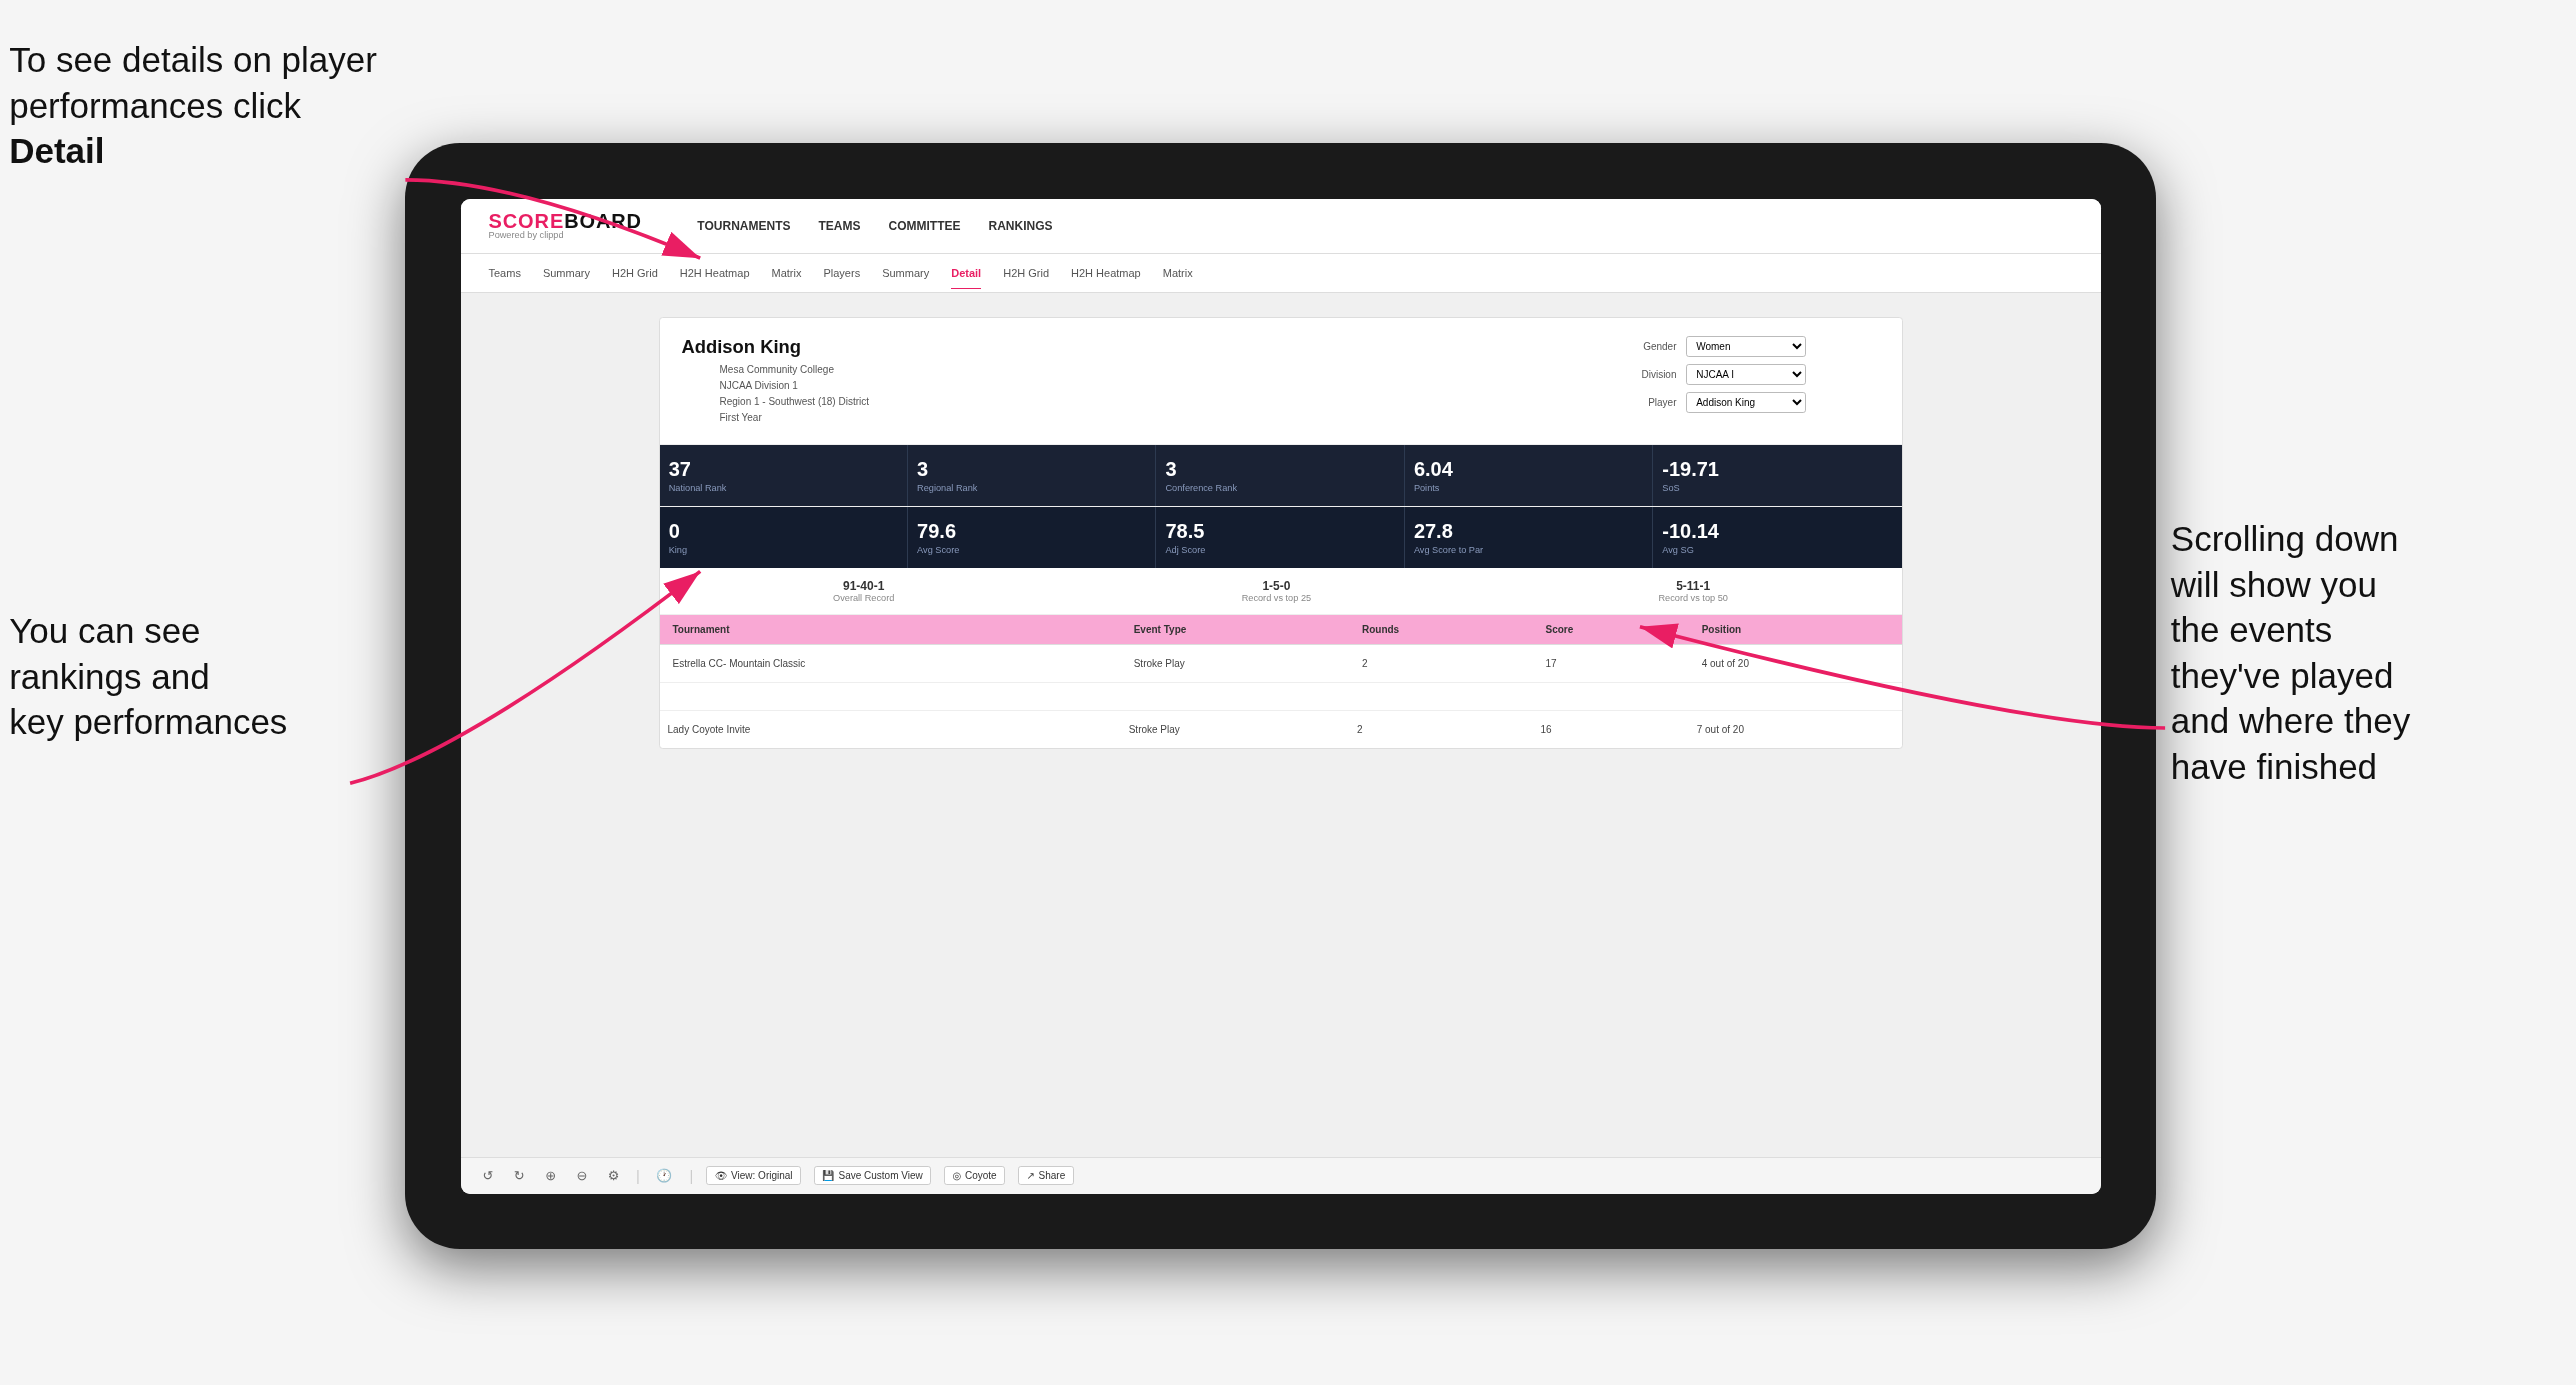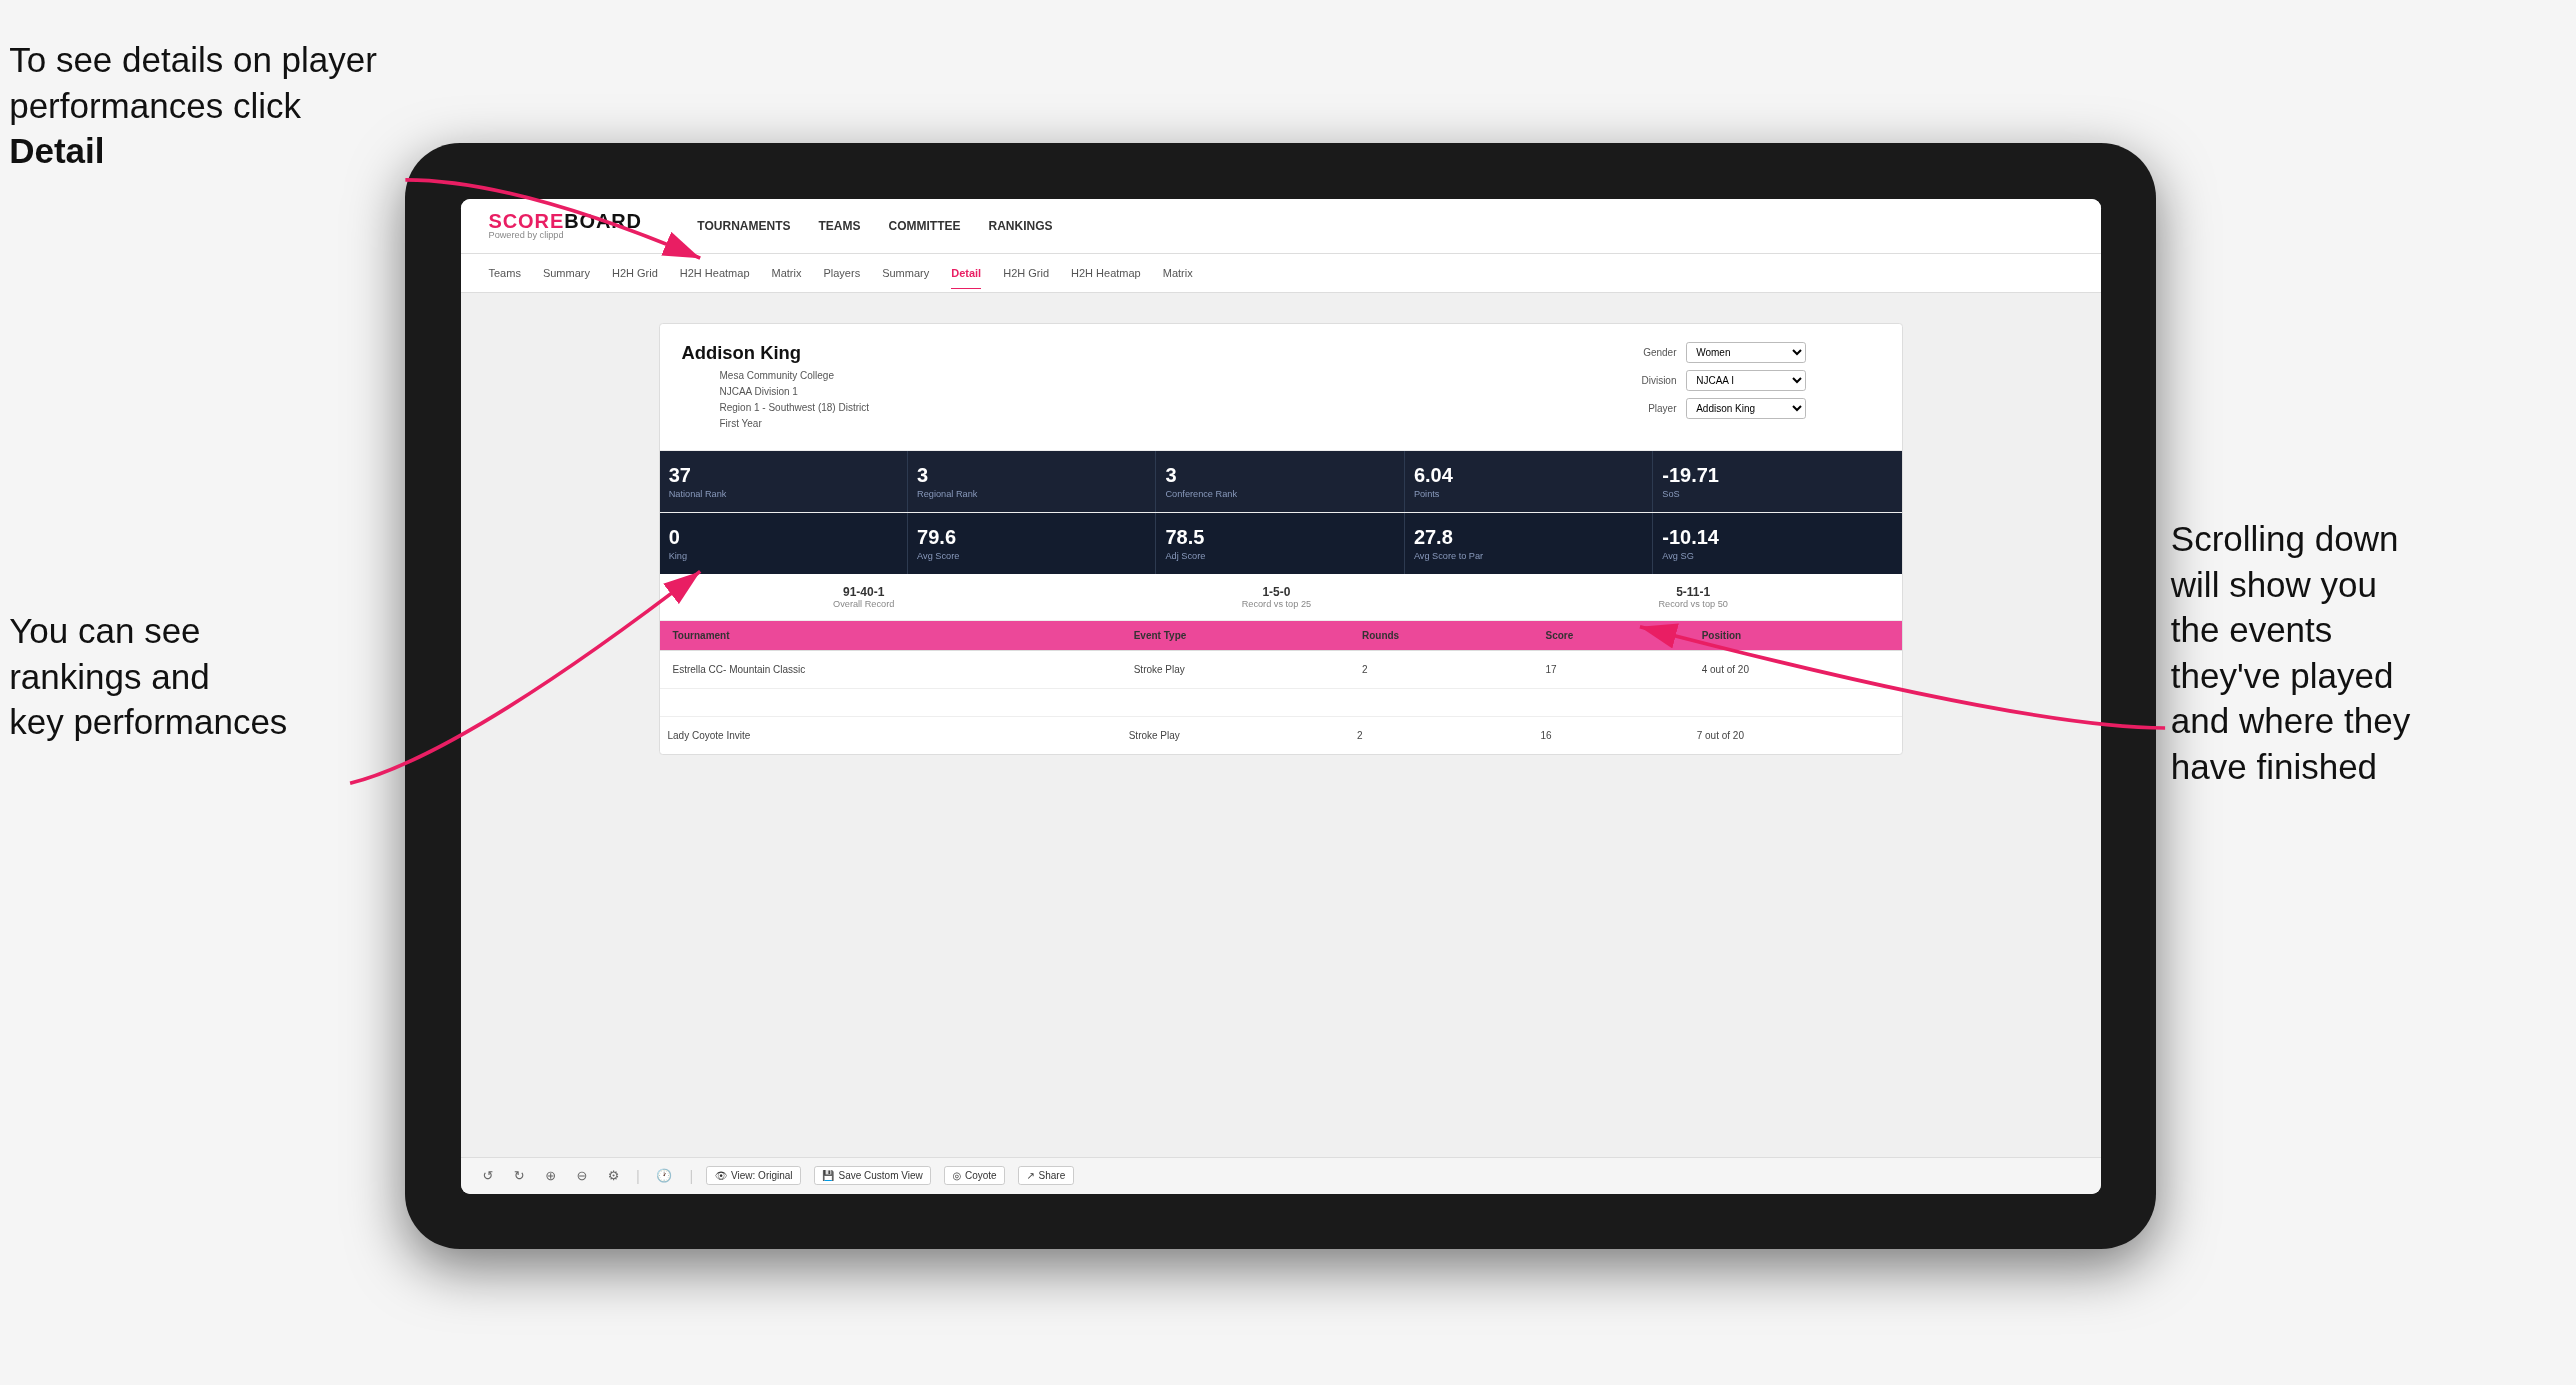--- a/index.html
+++ b/index.html
@@ -145,21 +145,21 @@
       padding: 18.4px;
       overflow: auto;
     }
 
     .content-card {
       background: #fff;
       border: 0.9px solid #ddd;
       border-radius: 3.7px;
       padding: 0;
       max-width: 1244px;
-      margin: 12px auto;
+      margin: 6px auto;
     }
 
     
     .player-info-header {
       display: flex;
       padding: 18.4px 22px;
       justify-content: space-between;
       align-items: flex-start;
     }
 
@@ -266,21 +266,21 @@
       width: 100%;
       border-collapse: collapse;
     }
     .tournament-table thead th {
       font-size: 10px;
       color: #333;
       font-weight: 600;
       padding: 9.2px 13px;
       text-align: left;
       border-bottom: 0.9px solid #ddd;
-      background: #ec4899;
+      background: #f9a8d4;
     }
     .tournament-table tbody td {
       font-size: 10px;
       color: #444;
       padding: 13px 13px;
       border-bottom: 0.9px solid #eee;
       vertical-align: middle;
     }
     .tournament-table tbody tr:last-child td {
       border-bottom: none;

